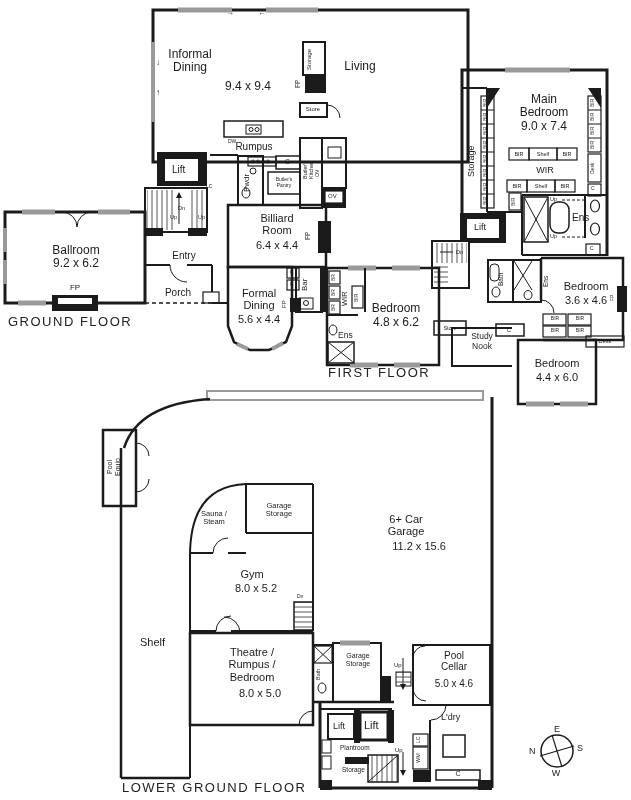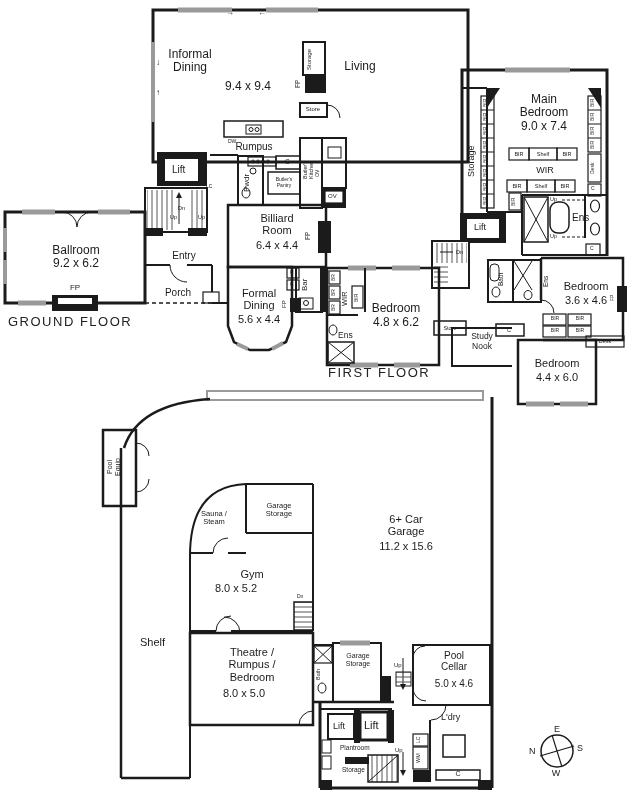--- a/index.html
+++ b/index.html
@@ -360,43 +360,44 @@
 <div class="l title" style="left:328px;top:366px">FIRST FLOOR</div>
 
 <div class="l v s7" style="left:106px;top:443px;height:48px">Pool
 Equip</div>
 <div class="l s11" style="left:140px;top:636px">Shelf</div>
 <div class="l c s75" style="left:214px;top:510px">Sauna /
 Steam</div>
 <div class="l c s75" style="left:279px;top:502px">Garage
 Storage</div>
 <div class="l c s11" style="left:252px;top:568px">Gym</div>
-<div class="l c s11" style="left:236px;top:582px">8.0 x 5.2</div>
+<div class="l c s11" style="left:256px;top:582px">8.0 x 5.2</div>
 <div class="l s5" style="left:297px;top:594px">Dn</div>
 <div class="l c s11" style="left:406px;top:513px">6+ Car
 Garage</div>
-<div class="l c s11" style="left:406px;top:540px">11.2 x 15.6</div>
+<div class="l c s11" style="left:419px;top:540px">11.2 x 15.6</div>
 <div class="l c s11" style="left:252px;top:646px">Theatre /
 Rumpus /
 Bedroom</div>
-<div class="l c s11" style="left:244px;top:687px">8.0 x 5.0</div>
+<div class="l c s11" style="left:260px;top:687px">8.0 x 5.0</div>
 <div class="l v s55" style="left:315px;top:664px;height:20px">Bath</div>
 <div class="l c s7" style="left:358px;top:652px">Garage
 Storage</div>
 <div class="l s6" style="left:394px;top:662px">Up</div>
 <div class="l s9" style="left:333px;top:721px">Lift</div>
 <div class="l s11" style="left:364px;top:719px">Lift</div>
 <div class="l s65" style="left:340px;top:744px">Plantroom</div>
 <div class="l s65" style="left:342px;top:766px">Storage</div>
 <div class="l s6" style="left:395px;top:747px">Up</div>
 <div class="l v s5" style="left:416px;top:735px;height:10px">LC</div>
 <div class="l v s55" style="left:415px;top:749px;height:18px">WM</div>
 <div class="l s9" style="left:441px;top:712px">L'dry</div>
 <div class="l c s7" style="left:458px;top:770px">C</div>
 <div class="l c s10" style="left:454px;top:650px">Pool
 Cellar</div>
 <div class="l c s10" style="left:454px;top:678px">5.0 x 4.6</div>
 <div class="l c s9" style="left:557px;top:724px">E</div>
 <div class="l s9" style="left:577px;top:743px">S</div>
 <div class="l c s9" style="left:556px;top:768px">W</div>
 <div class="l s9" style="left:529px;top:746px">N</div>
+<div class="l title" style="left:122px;top:781px">LOWER GROUND FLOOR</div>
 
 </div>
 
 </body></html>

